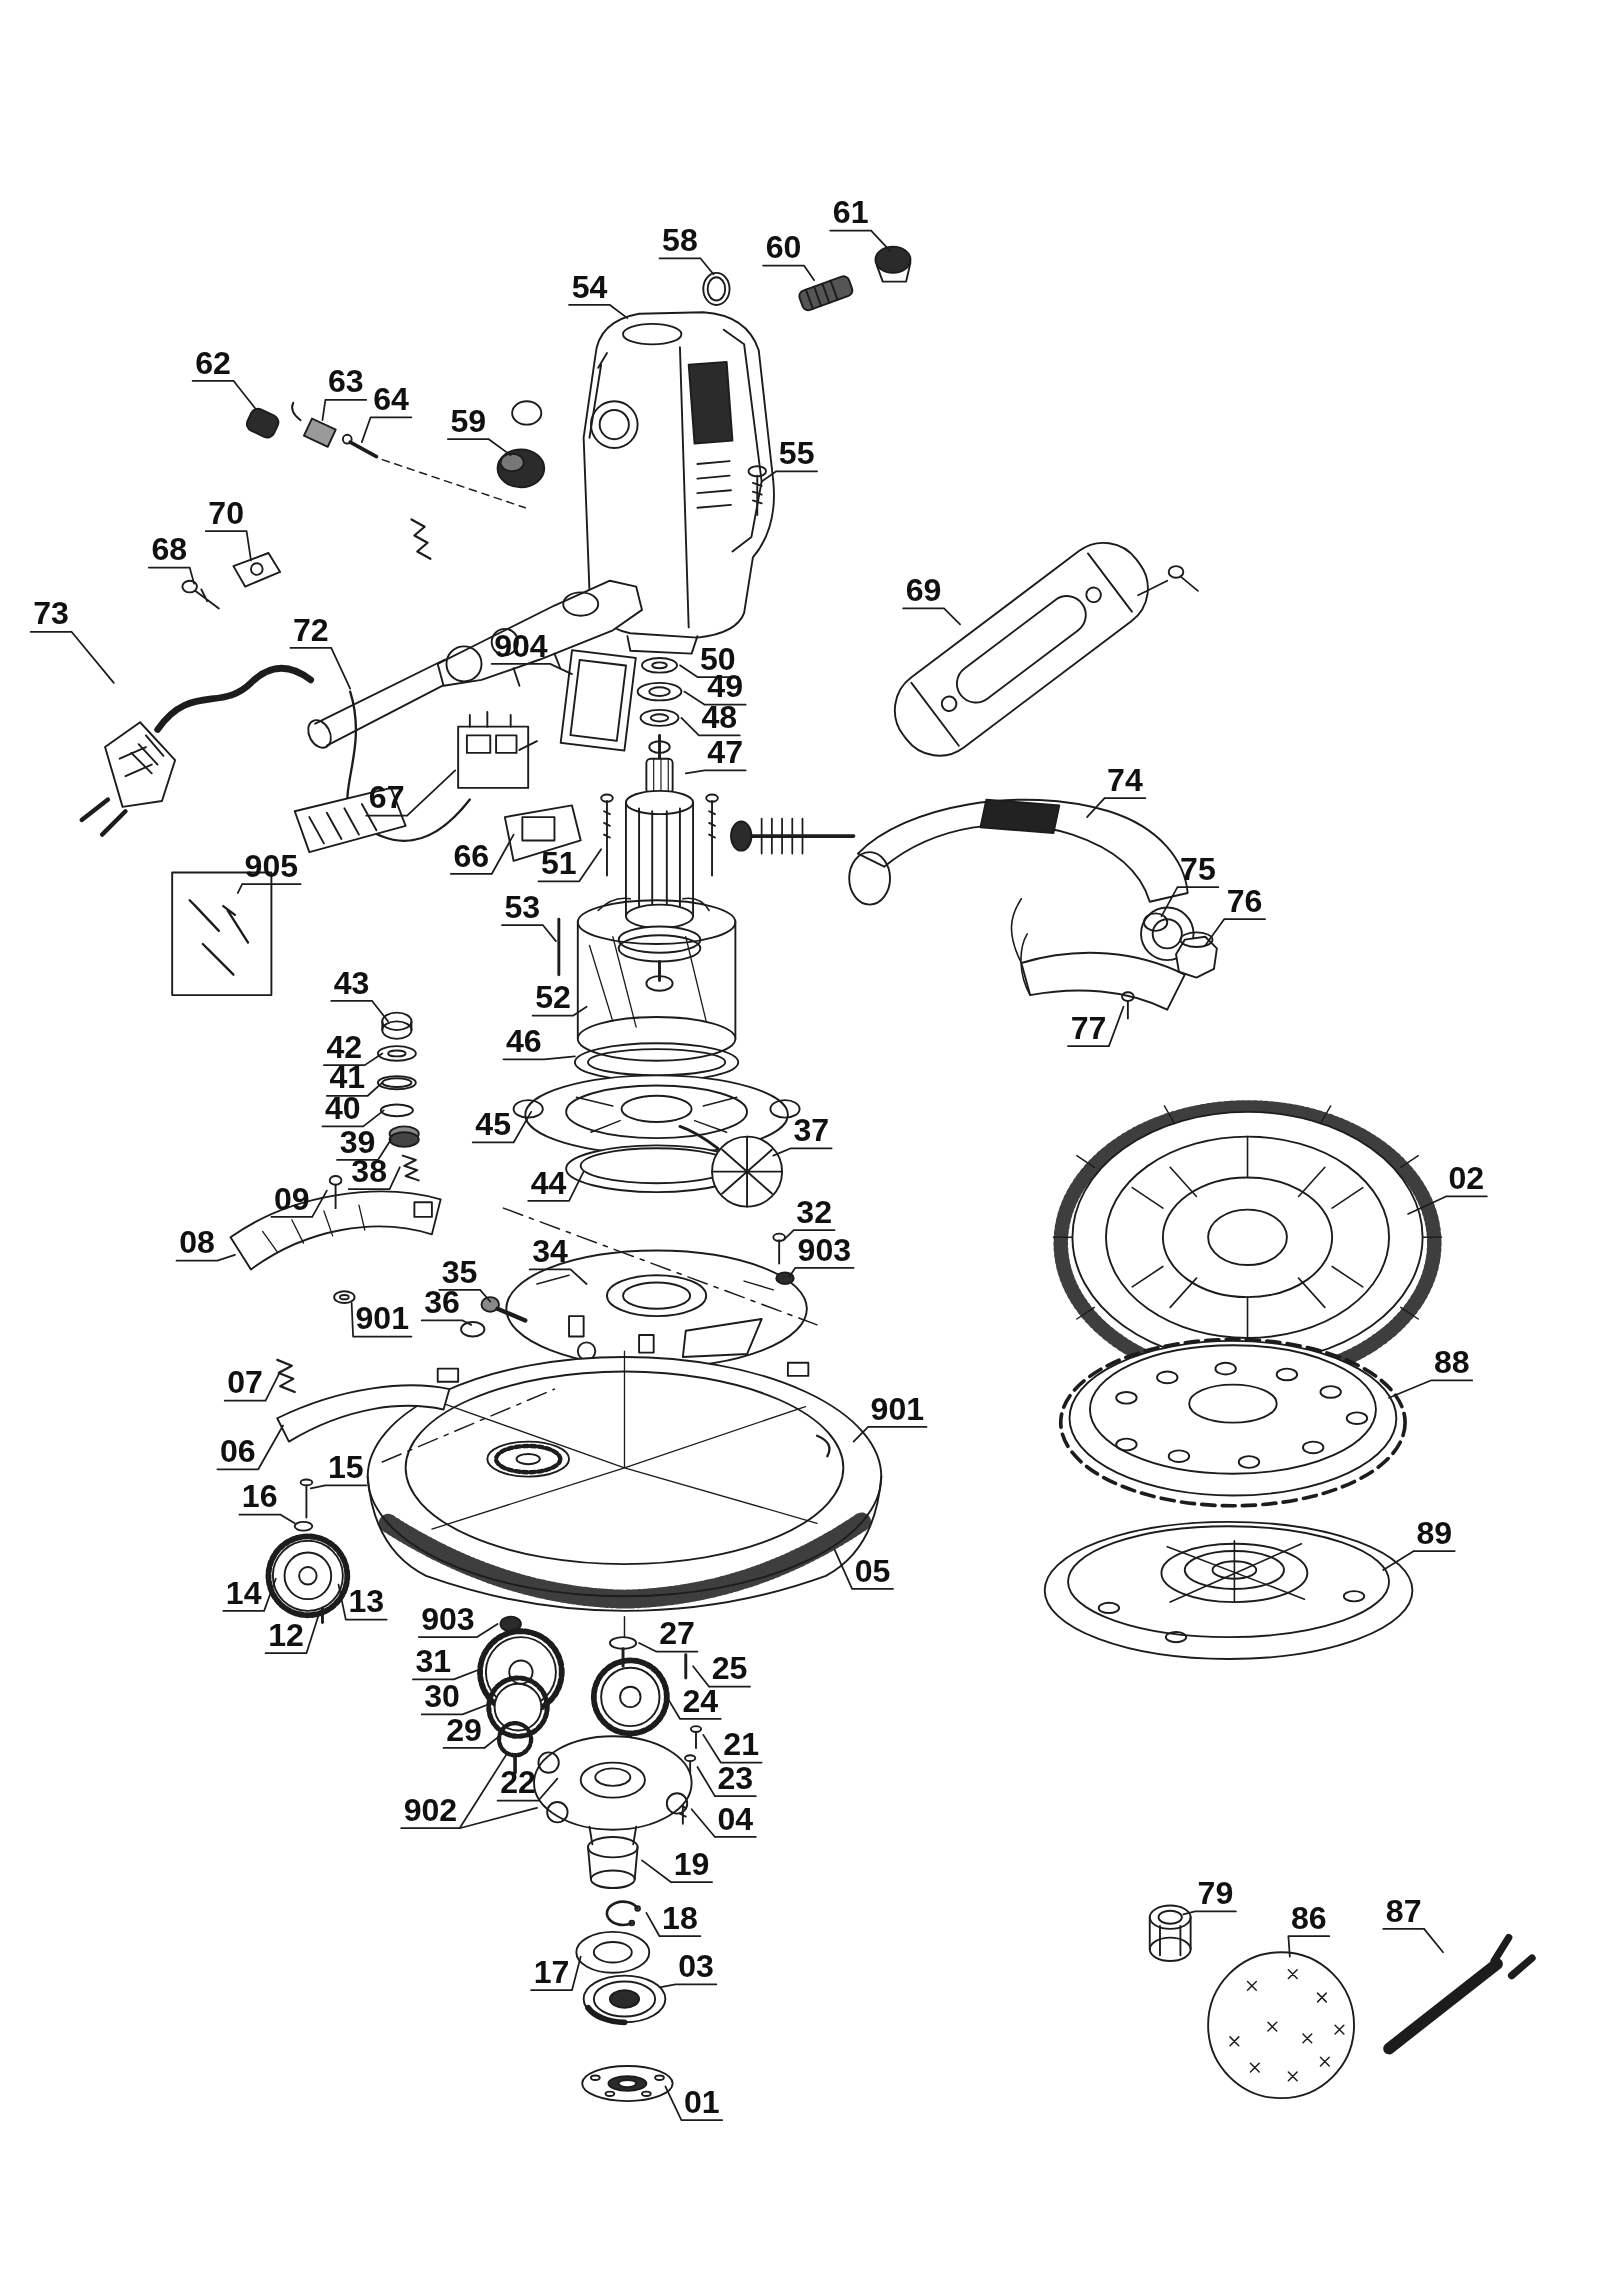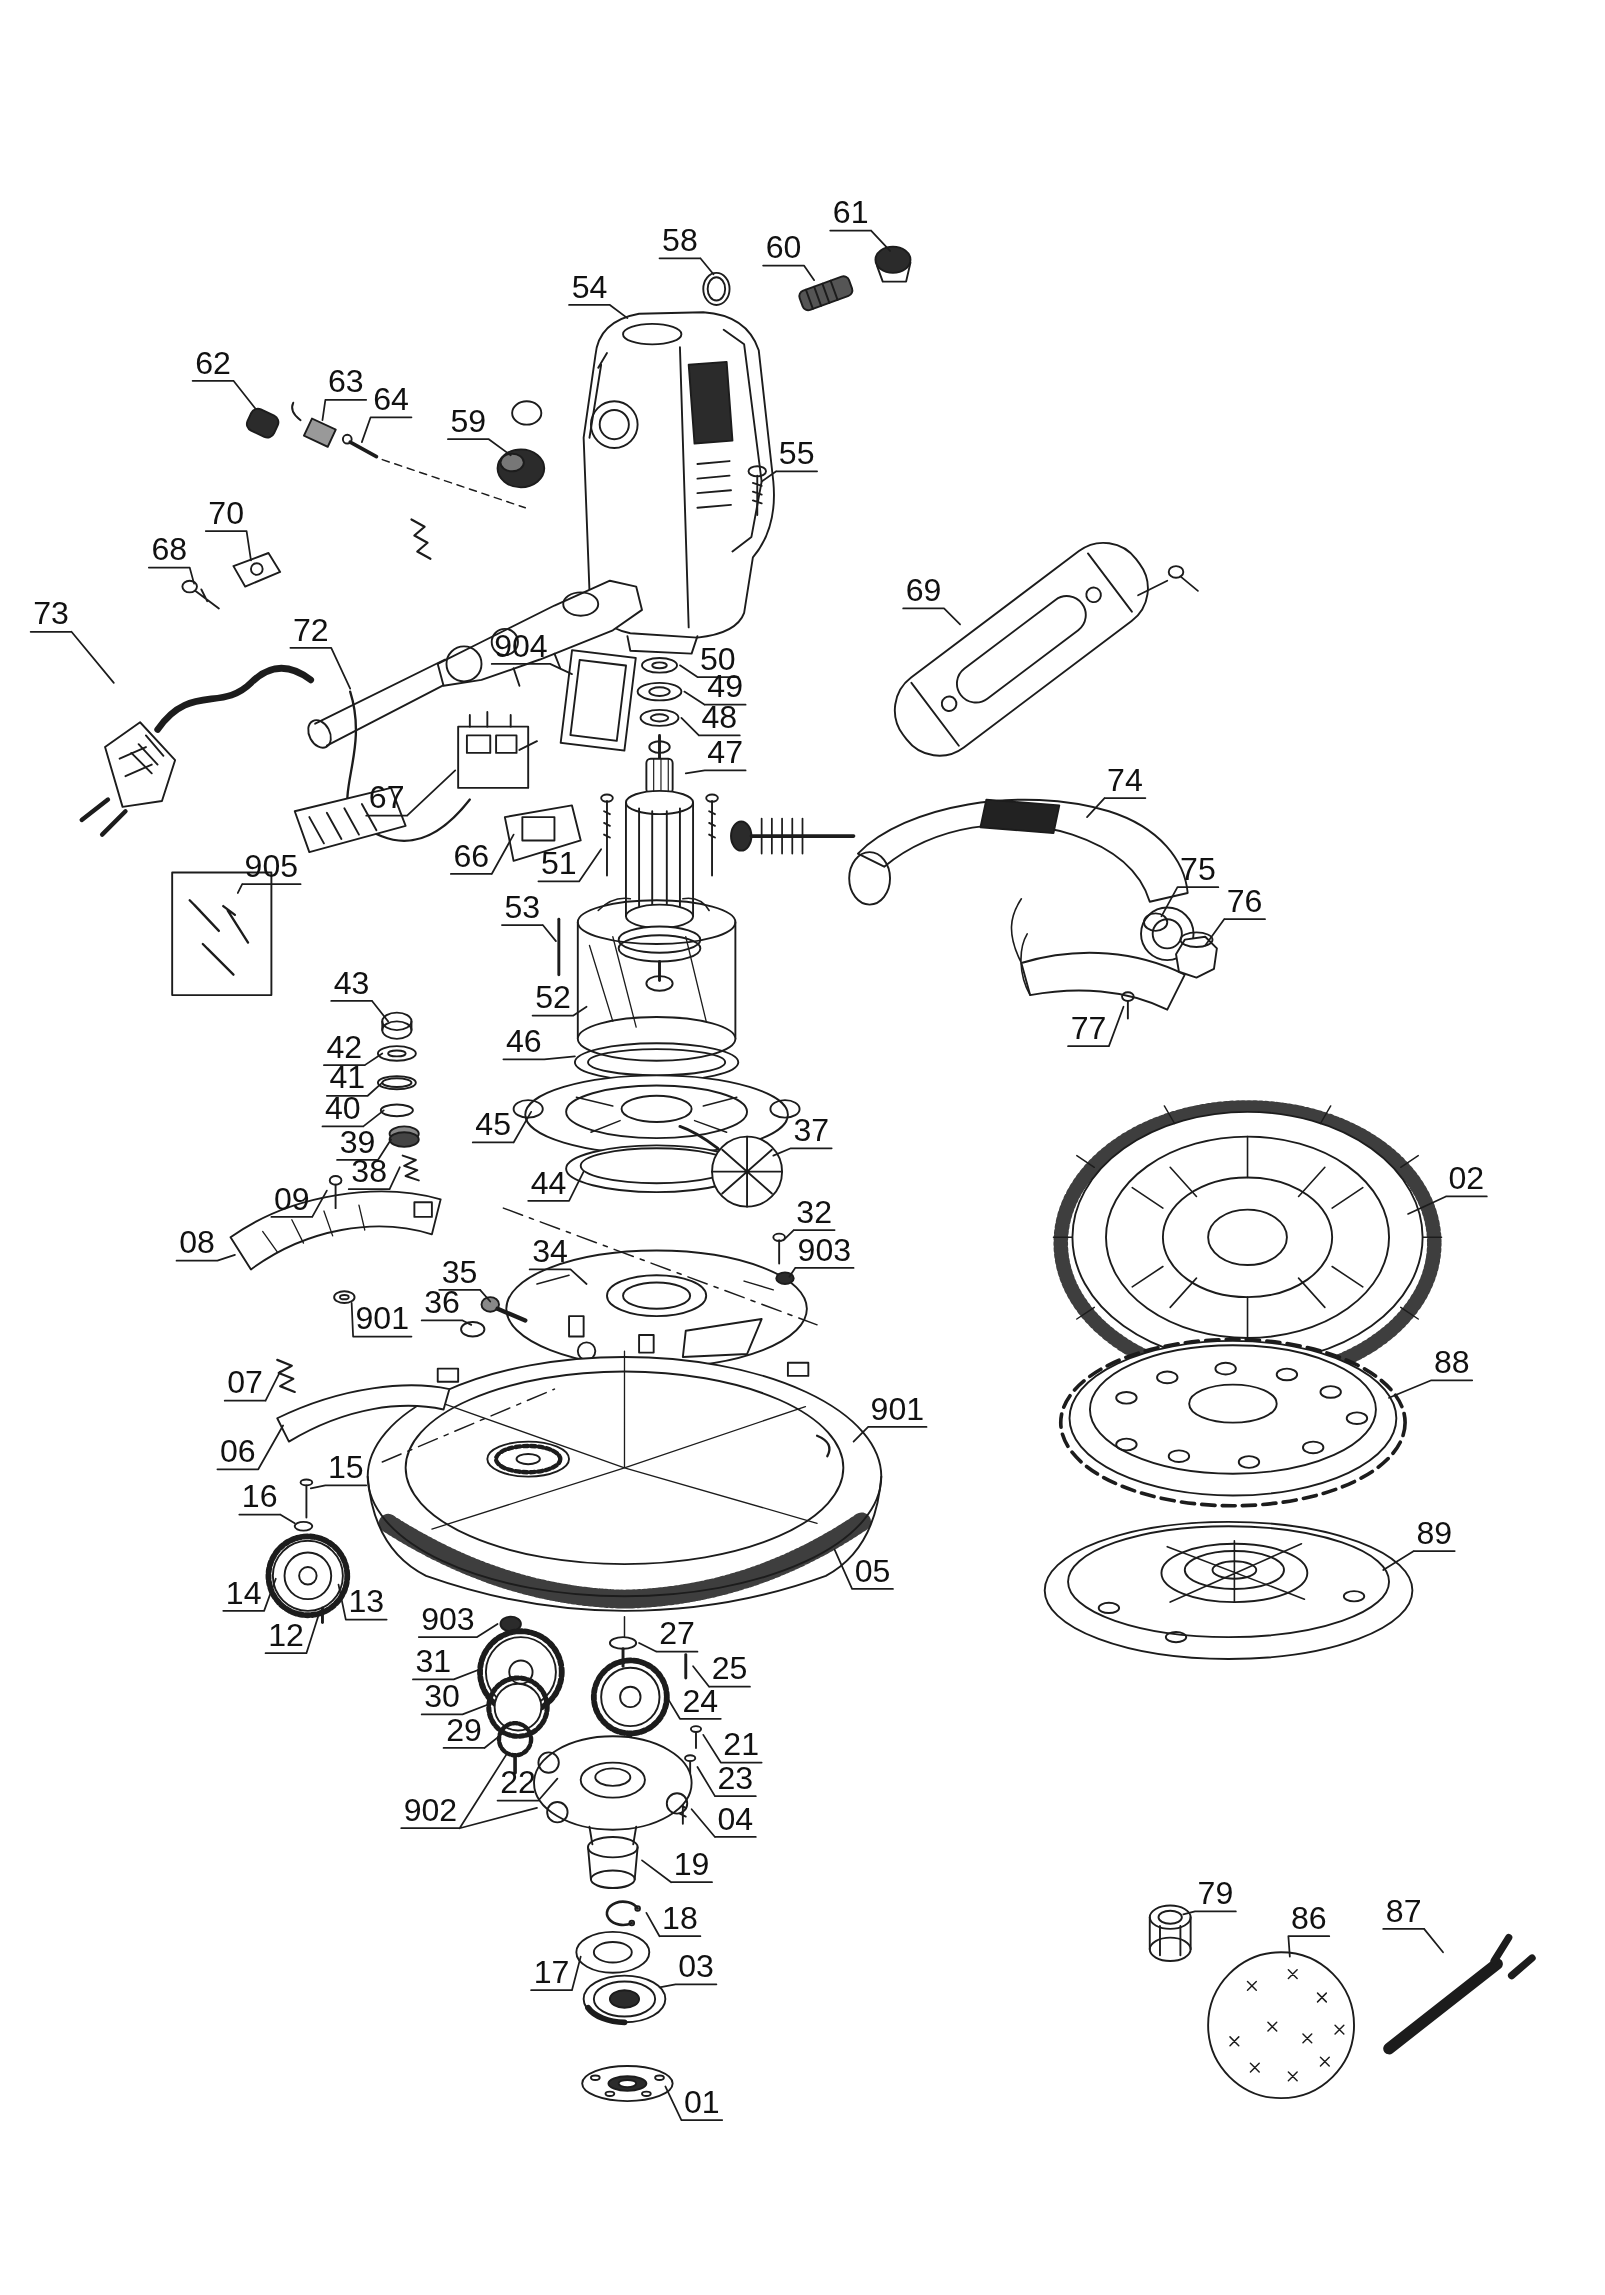--- a/index.html
+++ b/index.html
@@ -1,16 +1,16 @@
 <!DOCTYPE html>
 <html style="font-size:8px"><head>
 <meta charset="utf-8">
 <style>
   html,body{margin:0;padding:0;background:#ffffff;}
-  .page{width:100%;}
+  .page{width:100%;font-weight:bold;}
   svg{display:block;width:100%;height:auto;background:#ffffff;}
   .callout-text{
     font-family:"Liberation Sans","DejaVu Sans",sans-serif;
     font-size:22px;
     fill:#111111;
     stroke:none;
   }
 </style>
 </head>
 <body>

